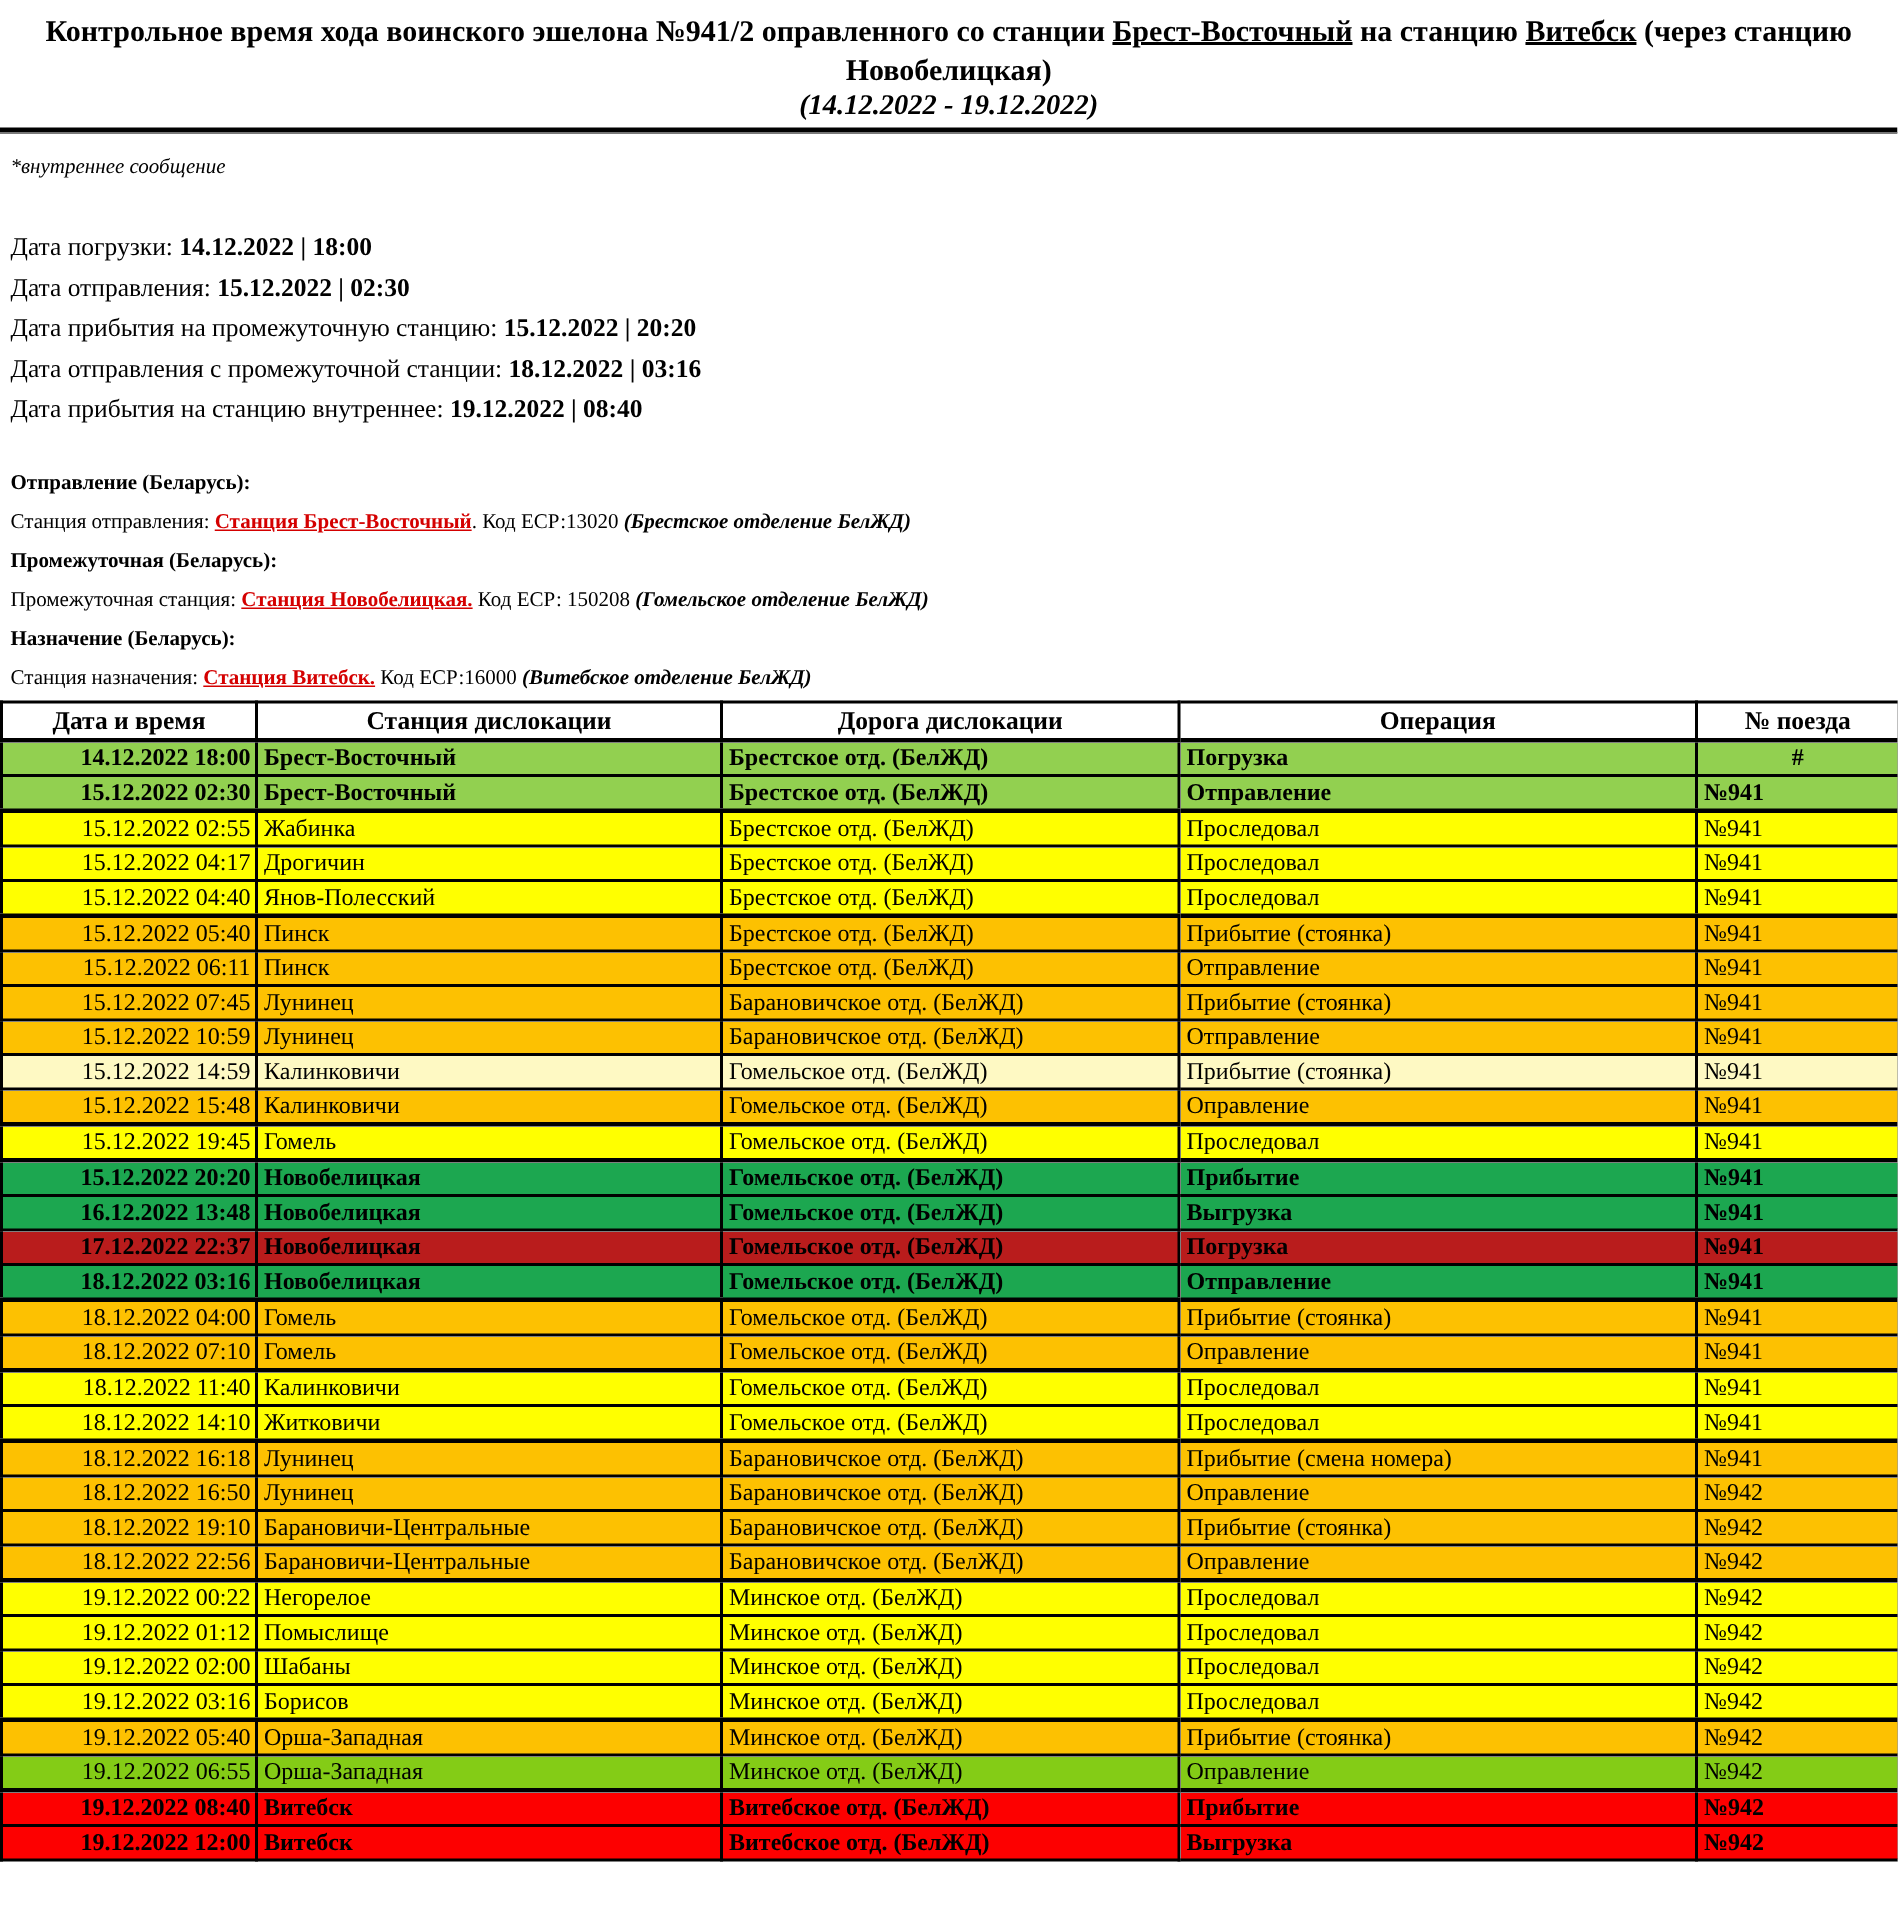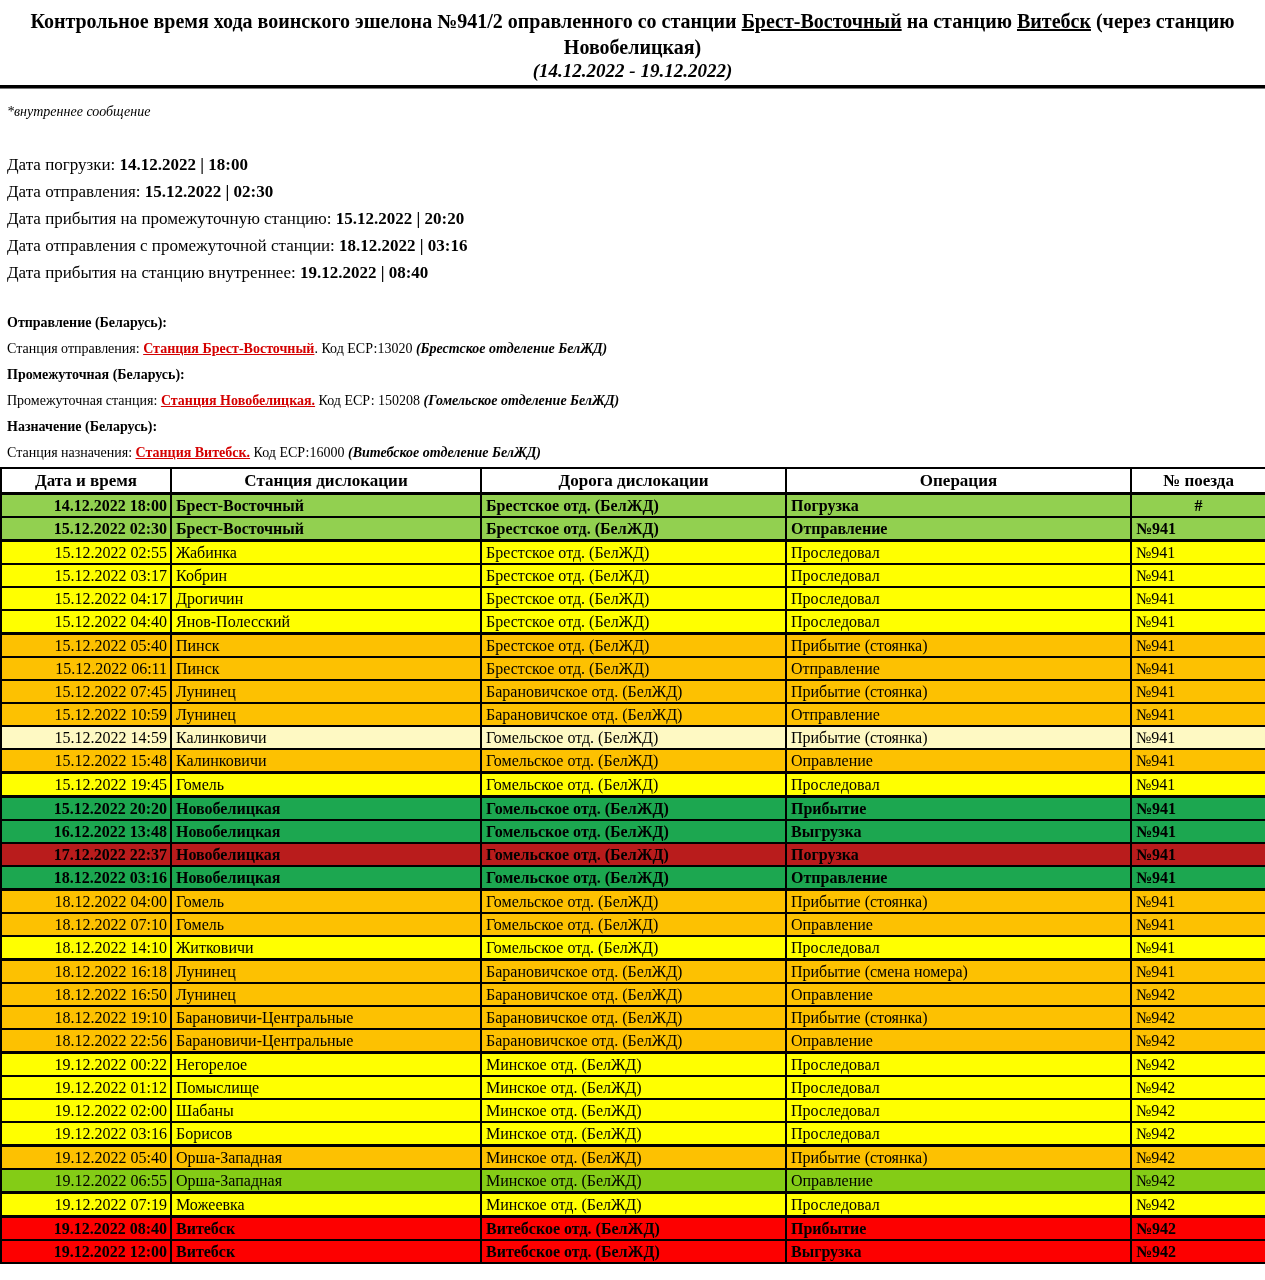--- a/index.html
+++ b/index.html
@@ -98,27 +98,20 @@
           <td class="c-tr">№941</td>
         </tr>
         <tr class="group-start" style="background: rgb(255, 255, 0);">
           <td class="c-dt">15.12.2022 02:55</td>
           <td class="c-st">Жабинка</td>
           <td class="c-rd">Брестское отд. (БелЖД)</td>
           <td class="c-op">Проследовал</td>
           <td class="c-tr">№941</td>
         </tr>
         <tr style="background: rgb(255, 255, 0);">
-          <td class="c-dt">15.12.2022 03:17</td>
-          <td class="c-st">Кобрин</td>
-          <td class="c-rd">Брестское отд. (БелЖД)</td>
-          <td class="c-op">Проследовал</td>
-          <td class="c-tr">№941</td>
-        </tr>
-        <tr style="background: rgb(255, 255, 0);">
           <td class="c-dt">15.12.2022 04:17</td>
           <td class="c-st">Дрогичин</td>
           <td class="c-rd">Брестское отд. (БелЖД)</td>
           <td class="c-op">Проследовал</td>
           <td class="c-tr">№941</td>
         </tr>
         <tr style="background: rgb(255, 255, 0);">
           <td class="c-dt">15.12.2022 04:40</td>
           <td class="c-st">Янов-Полесский</td>
           <td class="c-rd">Брестское отд. (БелЖД)</td>
@@ -209,20 +202,27 @@
           <td class="c-op">Прибытие (стоянка)</td>
           <td class="c-tr">№941</td>
         </tr>
         <tr style="background: rgb(253, 193, 1);">
           <td class="c-dt">18.12.2022 07:10</td>
           <td class="c-st">Гомель</td>
           <td class="c-rd">Гомельское отд. (БелЖД)</td>
           <td class="c-op">Оправление</td>
           <td class="c-tr">№941</td>
         </tr>
+        <tr class="group-start" style="background: rgb(255, 255, 0);">
+          <td class="c-dt">18.12.2022 11:40</td>
+          <td class="c-st">Калинковичи</td>
+          <td class="c-rd">Гомельское отд. (БелЖД)</td>
+          <td class="c-op">Проследовал</td>
+          <td class="c-tr">№941</td>
+        </tr>
         <tr style="background: rgb(255, 255, 0);">
           <td class="c-dt">18.12.2022 14:10</td>
           <td class="c-st">Житковичи</td>
           <td class="c-rd">Гомельское отд. (БелЖД)</td>
           <td class="c-op">Проследовал</td>
           <td class="c-tr">№941</td>
         </tr>
         <tr class="group-start" style="background: rgb(253, 193, 1);">
           <td class="c-dt">18.12.2022 16:18</td>
           <td class="c-st">Лунинец</td>
@@ -284,27 +284,20 @@
           <td class="c-st">Орша-Западная</td>
           <td class="c-rd">Минское отд. (БелЖД)</td>
           <td class="c-op">Прибытие (стоянка)</td>
           <td class="c-tr">№942</td>
         </tr>
         <tr style="background: #84cc16;">
           <td class="c-dt">19.12.2022 06:55</td>
           <td class="c-st">Орша-Западная</td>
           <td class="c-rd">Минское отд. (БелЖД)</td>
           <td class="c-op">Оправление</td>
-          <td class="c-tr">№942</td>
-        </tr>
-        <tr class="group-start" style="background: rgb(255, 255, 0);">
-          <td class="c-dt">19.12.2022 07:19</td>
-          <td class="c-st">Можеевка</td>
-          <td class="c-rd">Минское отд. (БелЖД)</td>
-          <td class="c-op">Проследовал</td>
           <td class="c-tr">№942</td>
         </tr>
         <tr class="bold group-start" style="background: rgb(253, 0, 0);">
           <td class="c-dt">19.12.2022 08:40</td>
           <td class="c-st">Витебск</td>
           <td class="c-rd">Витебское отд. (БелЖД)</td>
           <td class="c-op">Прибытие</td>
           <td class="c-tr">№942</td>
         </tr>
         <tr class="bold" style="background: rgb(253, 0, 0);">

